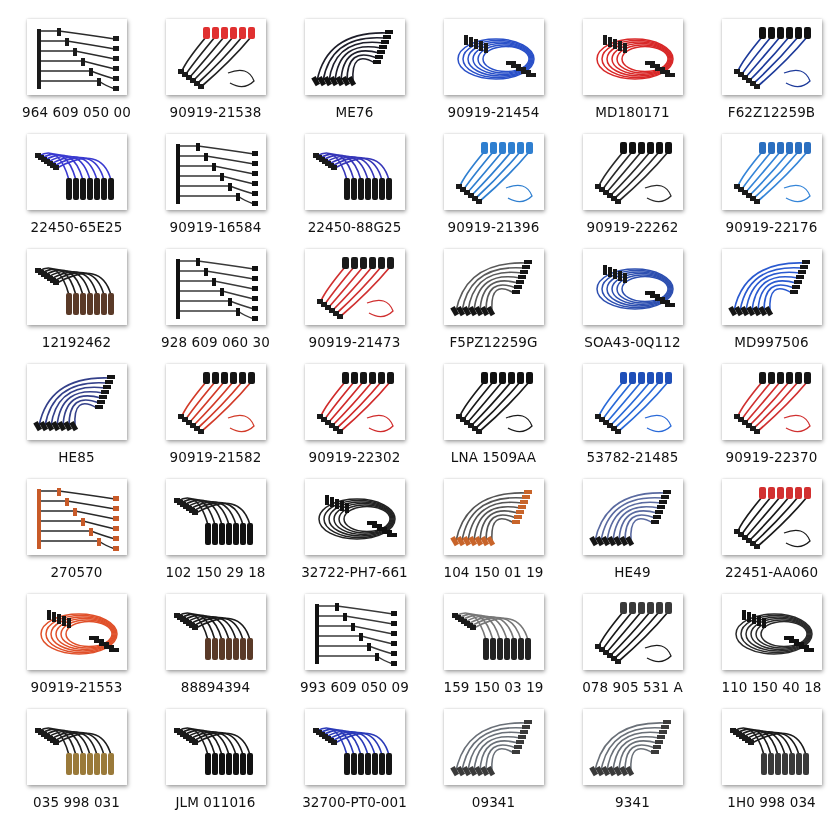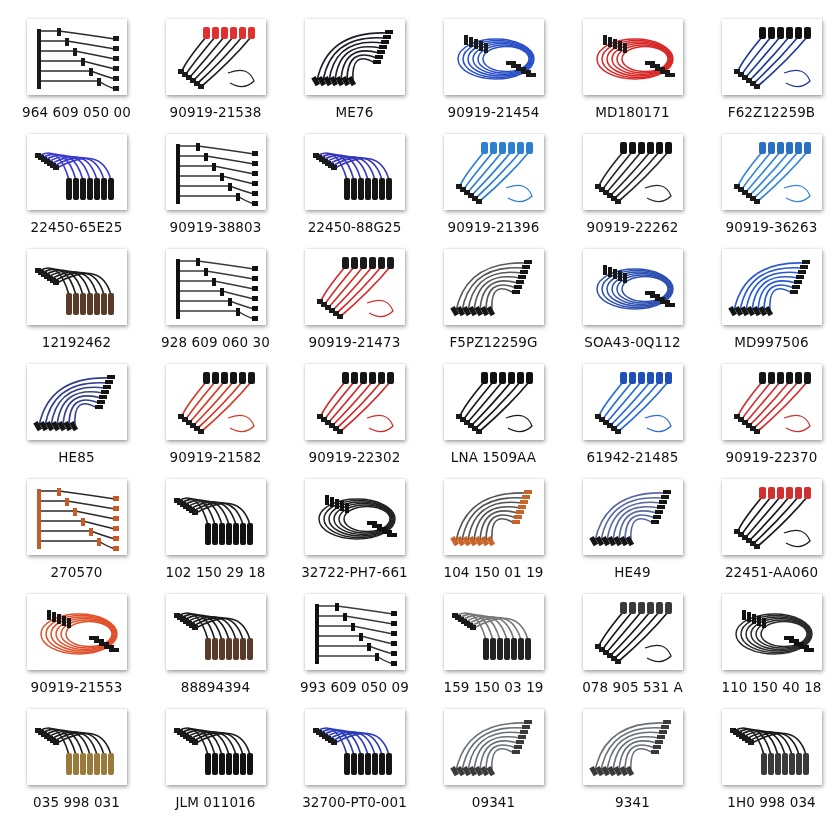--- a/index.html
+++ b/index.html
@@ -234,21 +234,21 @@
           <path d="M 10 50 L 62 50 Q 72 54 86 58" fill="none" stroke="#333333" stroke-width="1.4"></path>
           <rect x="8" y="48" width="4" height="10" fill="#111111"></rect>
           <rect x="84" y="55" width="6" height="5" fill="#111111"></rect>
           <rect x="60" y="47" width="4" height="8" fill="#111111"></rect>
           <path d="M 10 60 L 70 60 Q 75 64 86 68" fill="none" stroke="#333333" stroke-width="1.4"></path>
           <rect x="8" y="58" width="4" height="10" fill="#111111"></rect>
           <rect x="84" y="65" width="6" height="5" fill="#111111"></rect>
           <rect x="68" y="57" width="4" height="8" fill="#111111"></rect>
         </svg>
       </div>
-      <div class="label">90919-38803</div>
+      <div class="label">90919-16584</div>
     </div>
     <div class="cell">
       <div class="thumb">
         <svg viewBox="0 0 96 72">
           <path d="M 10 20 Q 30 8 40 44" fill="none" stroke="#3636b8" stroke-width="1.6"></path>
           <rect x="37" y="42" width="6" height="22" rx="2" fill="#151515"></rect>
           <rect x="6" y="17" width="6" height="5" fill="#1a1a1a"></rect>
           <path d="M 13 22 Q 37 8 47 44" fill="none" stroke="#3636b8" stroke-width="1.6"></path>
           <rect x="44" y="42" width="6" height="22" rx="2" fill="#151515"></rect>
           <rect x="9" y="19" width="6" height="5" fill="#1a1a1a"></rect>
@@ -340,21 +340,21 @@
           <rect x="22" y="57" width="6" height="5" fill="#1a1a1a"></rect>
           <path d="M 74 16 Q 54 40 30 62" fill="none" stroke="#3585d8" stroke-width="1.7"></path>
           <rect x="71" y="6" width="7" height="12" rx="2" fill="#2b6fc0"></rect>
           <rect x="26" y="60" width="6" height="5" fill="#1a1a1a"></rect>
           <path d="M 83 16 Q 63 40 34 65" fill="none" stroke="#3585d8" stroke-width="1.7"></path>
           <rect x="80" y="6" width="7" height="12" rx="2" fill="#2b6fc0"></rect>
           <rect x="30" y="63" width="6" height="5" fill="#1a1a1a"></rect>
           <path d="M 60 52 Q 80 44 86 60 Q 76 70 62 62" fill="none" stroke="#3585d8" stroke-width="1.3"></path>
         </svg>
       </div>
-      <div class="label">90919-36263</div>
+      <div class="label">90919-22176</div>
     </div>
     <div class="cell">
       <div class="thumb">
         <svg viewBox="0 0 96 72">
           <path d="M 10 20 Q 30 8 40 44" fill="none" stroke="#1d1d1d" stroke-width="1.6"></path>
           <rect x="37" y="42" width="6" height="22" rx="2" fill="#5a3a28"></rect>
           <rect x="6" y="17" width="6" height="5" fill="#1a1a1a"></rect>
           <path d="M 13 22 Q 37 8 47 44" fill="none" stroke="#1d1d1d" stroke-width="1.6"></path>
           <rect x="44" y="42" width="6" height="22" rx="2" fill="#5a3a28"></rect>
           <rect x="9" y="19" width="6" height="5" fill="#1a1a1a"></rect>
@@ -636,21 +636,21 @@
           <rect x="22" y="57" width="6" height="5" fill="#1a1a1a"></rect>
           <path d="M 74 16 Q 54 40 30 62" fill="none" stroke="#2a6ad8" stroke-width="1.7"></path>
           <rect x="71" y="6" width="7" height="12" rx="2" fill="#1f4fb8"></rect>
           <rect x="26" y="60" width="6" height="5" fill="#1a1a1a"></rect>
           <path d="M 83 16 Q 63 40 34 65" fill="none" stroke="#2a6ad8" stroke-width="1.7"></path>
           <rect x="80" y="6" width="7" height="12" rx="2" fill="#1f4fb8"></rect>
           <rect x="30" y="63" width="6" height="5" fill="#1a1a1a"></rect>
           <path d="M 60 52 Q 80 44 86 60 Q 76 70 62 62" fill="none" stroke="#2a6ad8" stroke-width="1.3"></path>
         </svg>
       </div>
-      <div class="label">61942-21485</div>
+      <div class="label">53782-21485</div>
     </div>
     <div class="cell">
       <div class="thumb">
         <svg viewBox="0 0 96 72">
           <path d="M 38 16 Q 18 40 14 50" fill="none" stroke="#d03030" stroke-width="1.7"></path>
           <rect x="35" y="6" width="7" height="12" rx="2" fill="#151515"></rect>
           <rect x="10" y="48" width="6" height="5" fill="#1a1a1a"></rect>
           <path d="M 47 16 Q 27 40 18 53" fill="none" stroke="#d03030" stroke-width="1.7"></path>
           <rect x="44" y="6" width="7" height="12" rx="2" fill="#151515"></rect>
           <rect x="14" y="51" width="6" height="5" fill="#1a1a1a"></rect>

